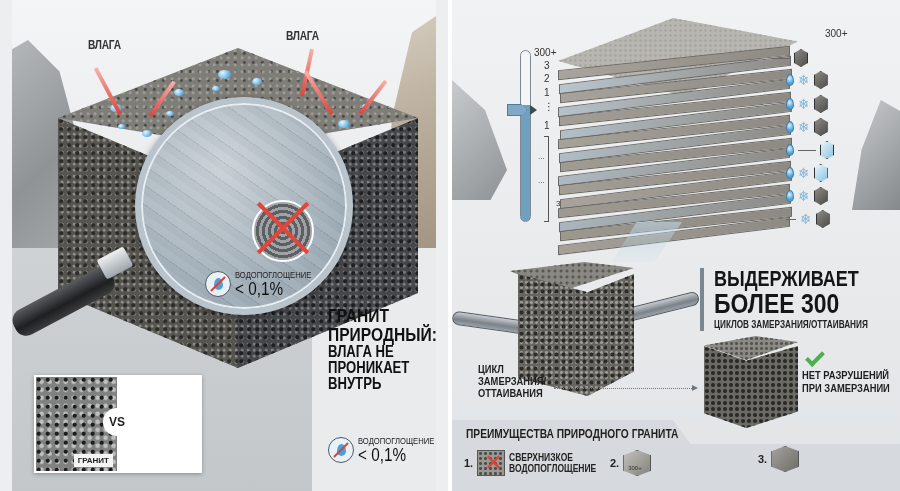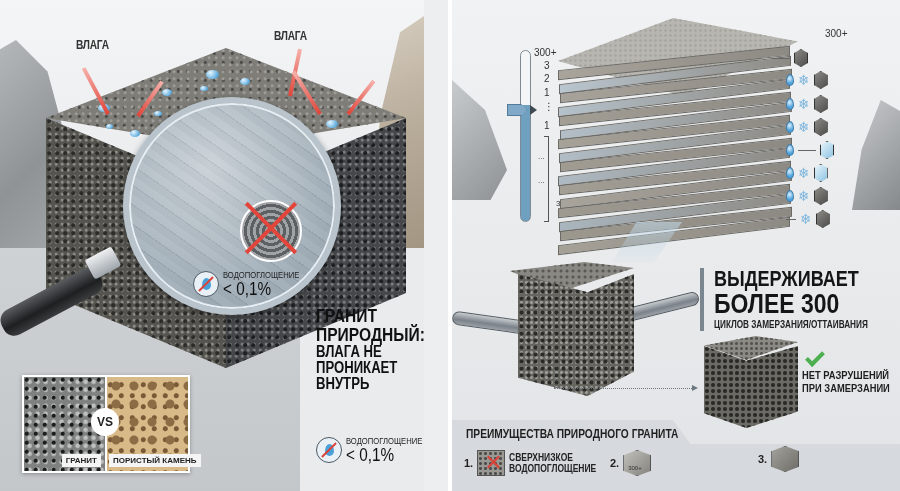--- a/index.html
+++ b/index.html
@@ -1,21 +1,21 @@
 <!DOCTYPE html>
 <html><head>
 <meta charset="utf-8">
 <style>
   * { box-sizing: border-box; margin: 0; padding: 0; }
   html, body { width: 900px; height: 491px; overflow: hidden; background: #eceef0; }
   body { position: relative; font-family: "Liberation Sans", "DejaVu Sans", sans-serif; }
   .cond { font-family: "Liberation Sans", sans-serif; font-weight: bold; transform-origin: left top; letter-spacing: -0.3px; }
 
   
-  .left { position: absolute; left: 0; top: 0; width: 424px; height: 491px; background: linear-gradient(180deg,#f4f5f6 0%,#e8eaec 45%,#d5d8db 100%); overflow: hidden; }
+  .left { position: absolute; left: 12px; top: 0; width: 424px; height: 491px; background: linear-gradient(180deg,#f4f5f6 0%,#e8eaec 45%,#d5d8db 100%); overflow: hidden; }
   .divider { position: absolute; left: 448px; top: 0; width: 4px; height: 491px; background: #ffffff; }
 
   .rock-left { position: absolute; left: -20px; top: 40px; width: 90px; height: 210px; background: linear-gradient(135deg,#b9bcbe,#8f9396 60%,#a5a8aa); clip-path: polygon(0 10%,40% 0,75% 15%,100% 55%,90% 100%,0 100%); }
   .rock-right { position: absolute; left: 372px; top: 8px; width: 80px; height: 242px; background: linear-gradient(160deg,#d8cfc2,#b7ab99 50%,#a19481); clip-path: polygon(35% 10%,80% 0,100% 5%,100% 100%,0 100%,10% 45%); }
 
   .bottom-bg { position: absolute; left: 0; top: 248px; width: 448px; height: 243px; background: linear-gradient(180deg,#cfd2d5,#c3c7ca); }
   .info-box { position: absolute; left: 300px; top: 248px; width: 148px; height: 243px; background: #e9ebed; }
 
   
   .cube-top { position: absolute; left: 46px; top: 48px; width: 360px; height: 100px; background: radial-gradient(circle at 30% 40%,#9d9b96 1px,transparent 2px) 0 0/7px 7px, radial-gradient(circle at 70% 60%,#4a4a48 1px,transparent 2px) 0 0/9px 9px, #7f7d78; clip-path: polygon(0 70%,50% 0,100% 70%,50% 100%); }
@@ -172,23 +172,20 @@
       <span class="small">ВОДОПОГЛОЩЕНИЕ</span>
       <span class="big">&lt; 0,1%</span>
     </div>
   </div>
 
   <div class="compare">
     <div class="comp-granite">
       <span class="comp-label" style="right:4px;">ГРАНИТ</span>
     </div>
     <div class="vs">VS</div>
-    <div class="comp-porous">
-      <span class="comp-label" style="left:2px;">ПОРИСТЫЙ КАМЕНЬ</span>
-    </div>
   </div>
 </div>
 
 <div class="divider"></div>
 
 <div class="right">
   <div class="rock-r1"></div>
   <div class="rock-r2"></div>
 
   <div class="slider-track"></div>
@@ -268,20 +265,25 @@
 
   <div class="beam"></div>
 
   <div class="clamp" style="left:0;top:316px;width:80px;transform:rotate(8deg);"></div>
   <div class="clamp" style="left:168px;top:300px;width:80px;transform:rotate(-14deg);"></div>
   <div class="big-cube">
     <div class="bc-top"></div>
     <div class="bc-front"></div>
   </div>
 
+  <div class="cycle-label">
+    <span>ЦИКЛ</span>
+    <span>ЗАМЕРЗАНИЯ/</span>
+    <span>ОТТАИВАНИЯ</span>
+  </div>
   <div class="dot-v"></div>
   <div class="dot-h"></div>
   <div class="dot-arrow"></div>
 
   <div class="headline-right">
     <span class="hr1">ВЫДЕРЖИВАЕТ</span>
     <span class="hr2">БОЛЕЕ 300</span>
     <span class="hr3">ЦИКЛОВ ЗАМЕРЗАНИЯ/ОТТАИВАНИЯ</span>
   </div>
 

